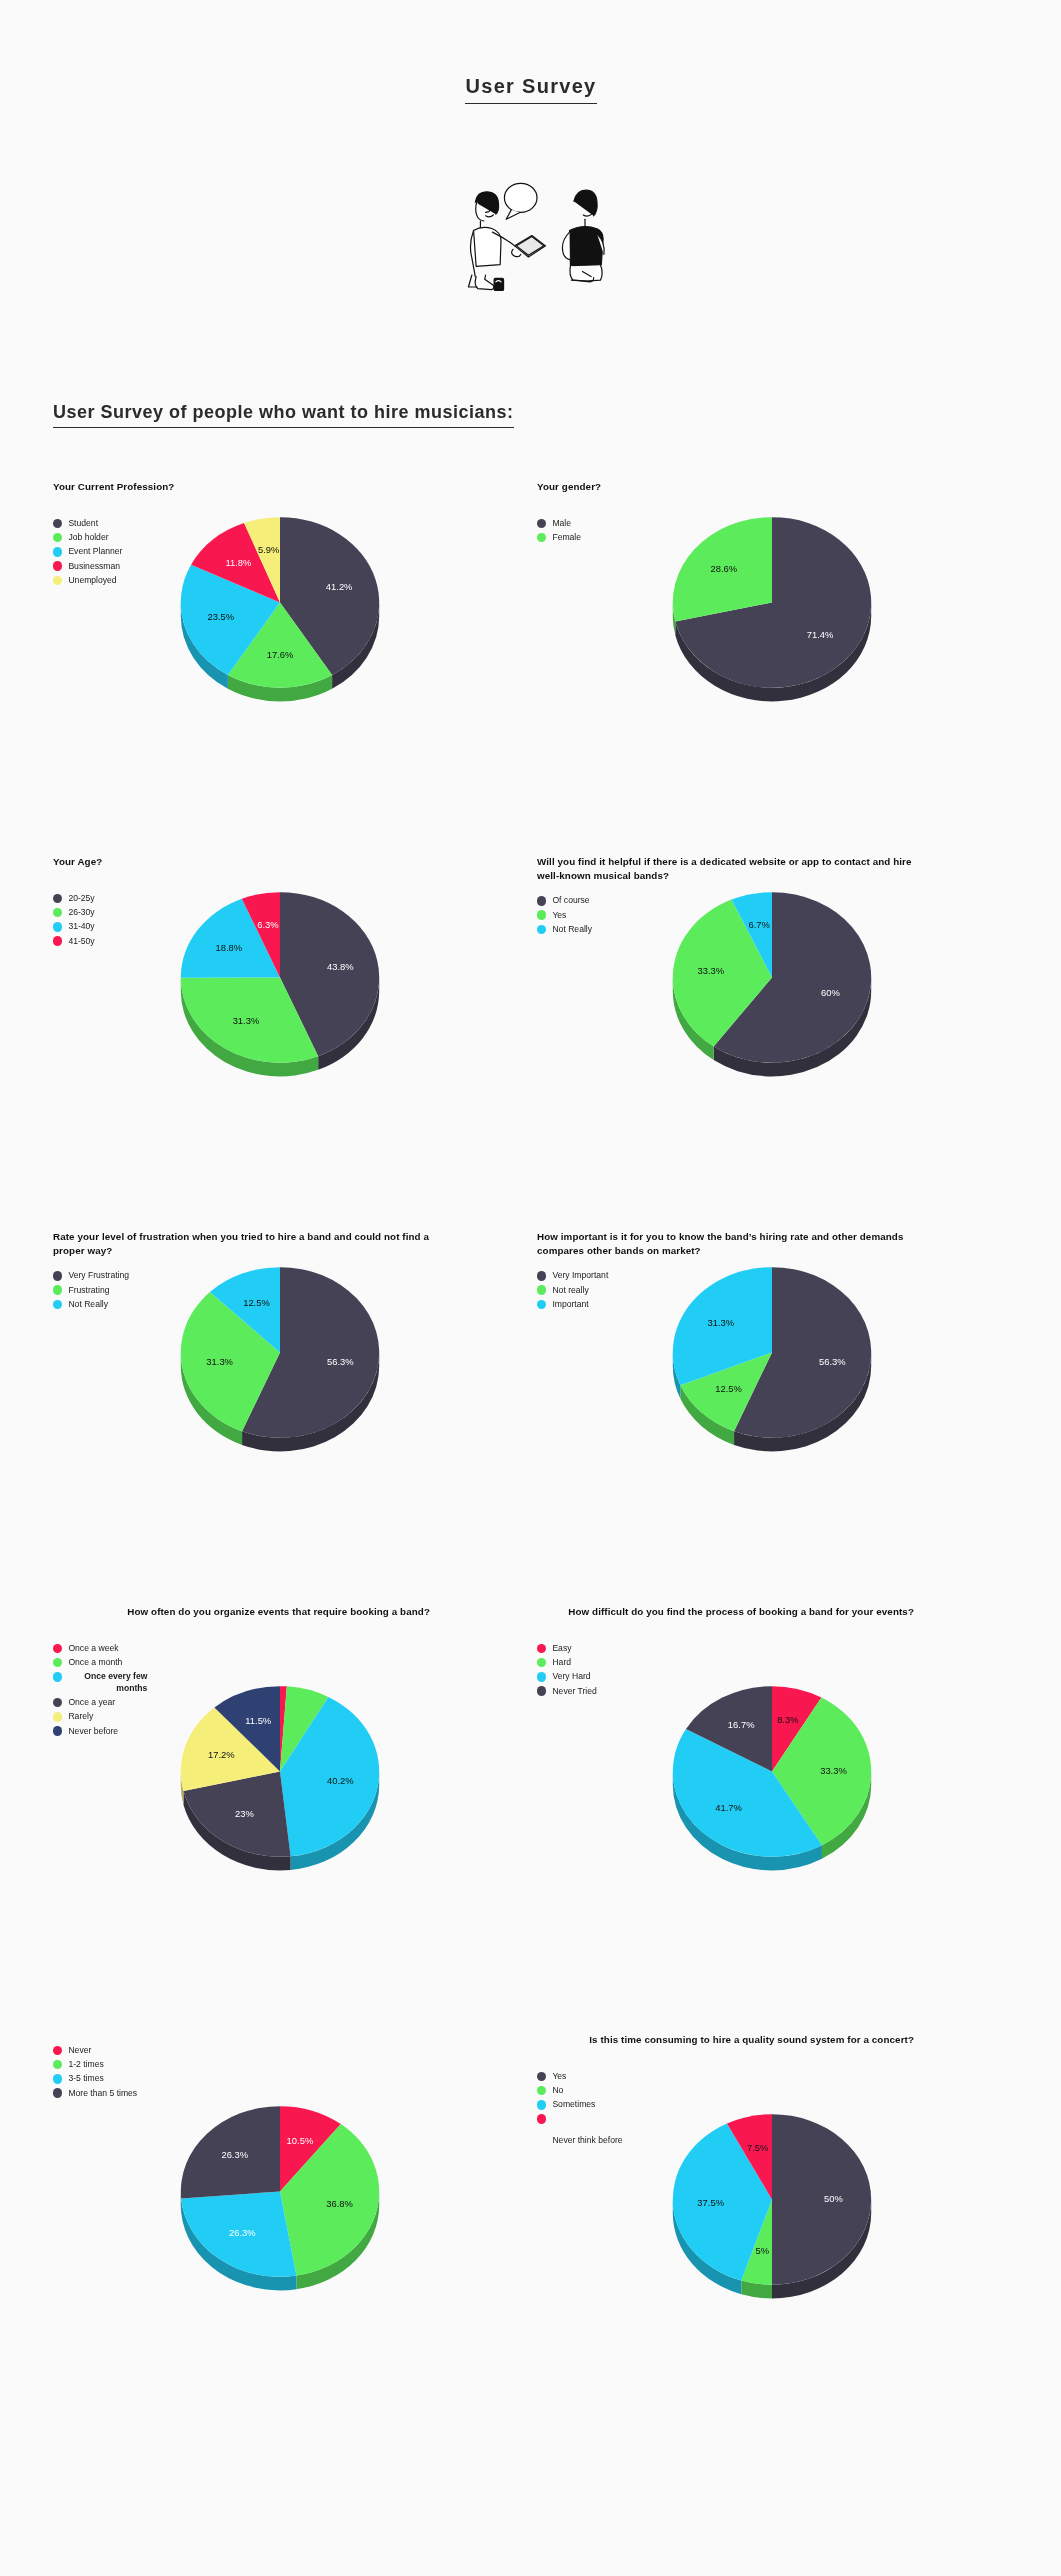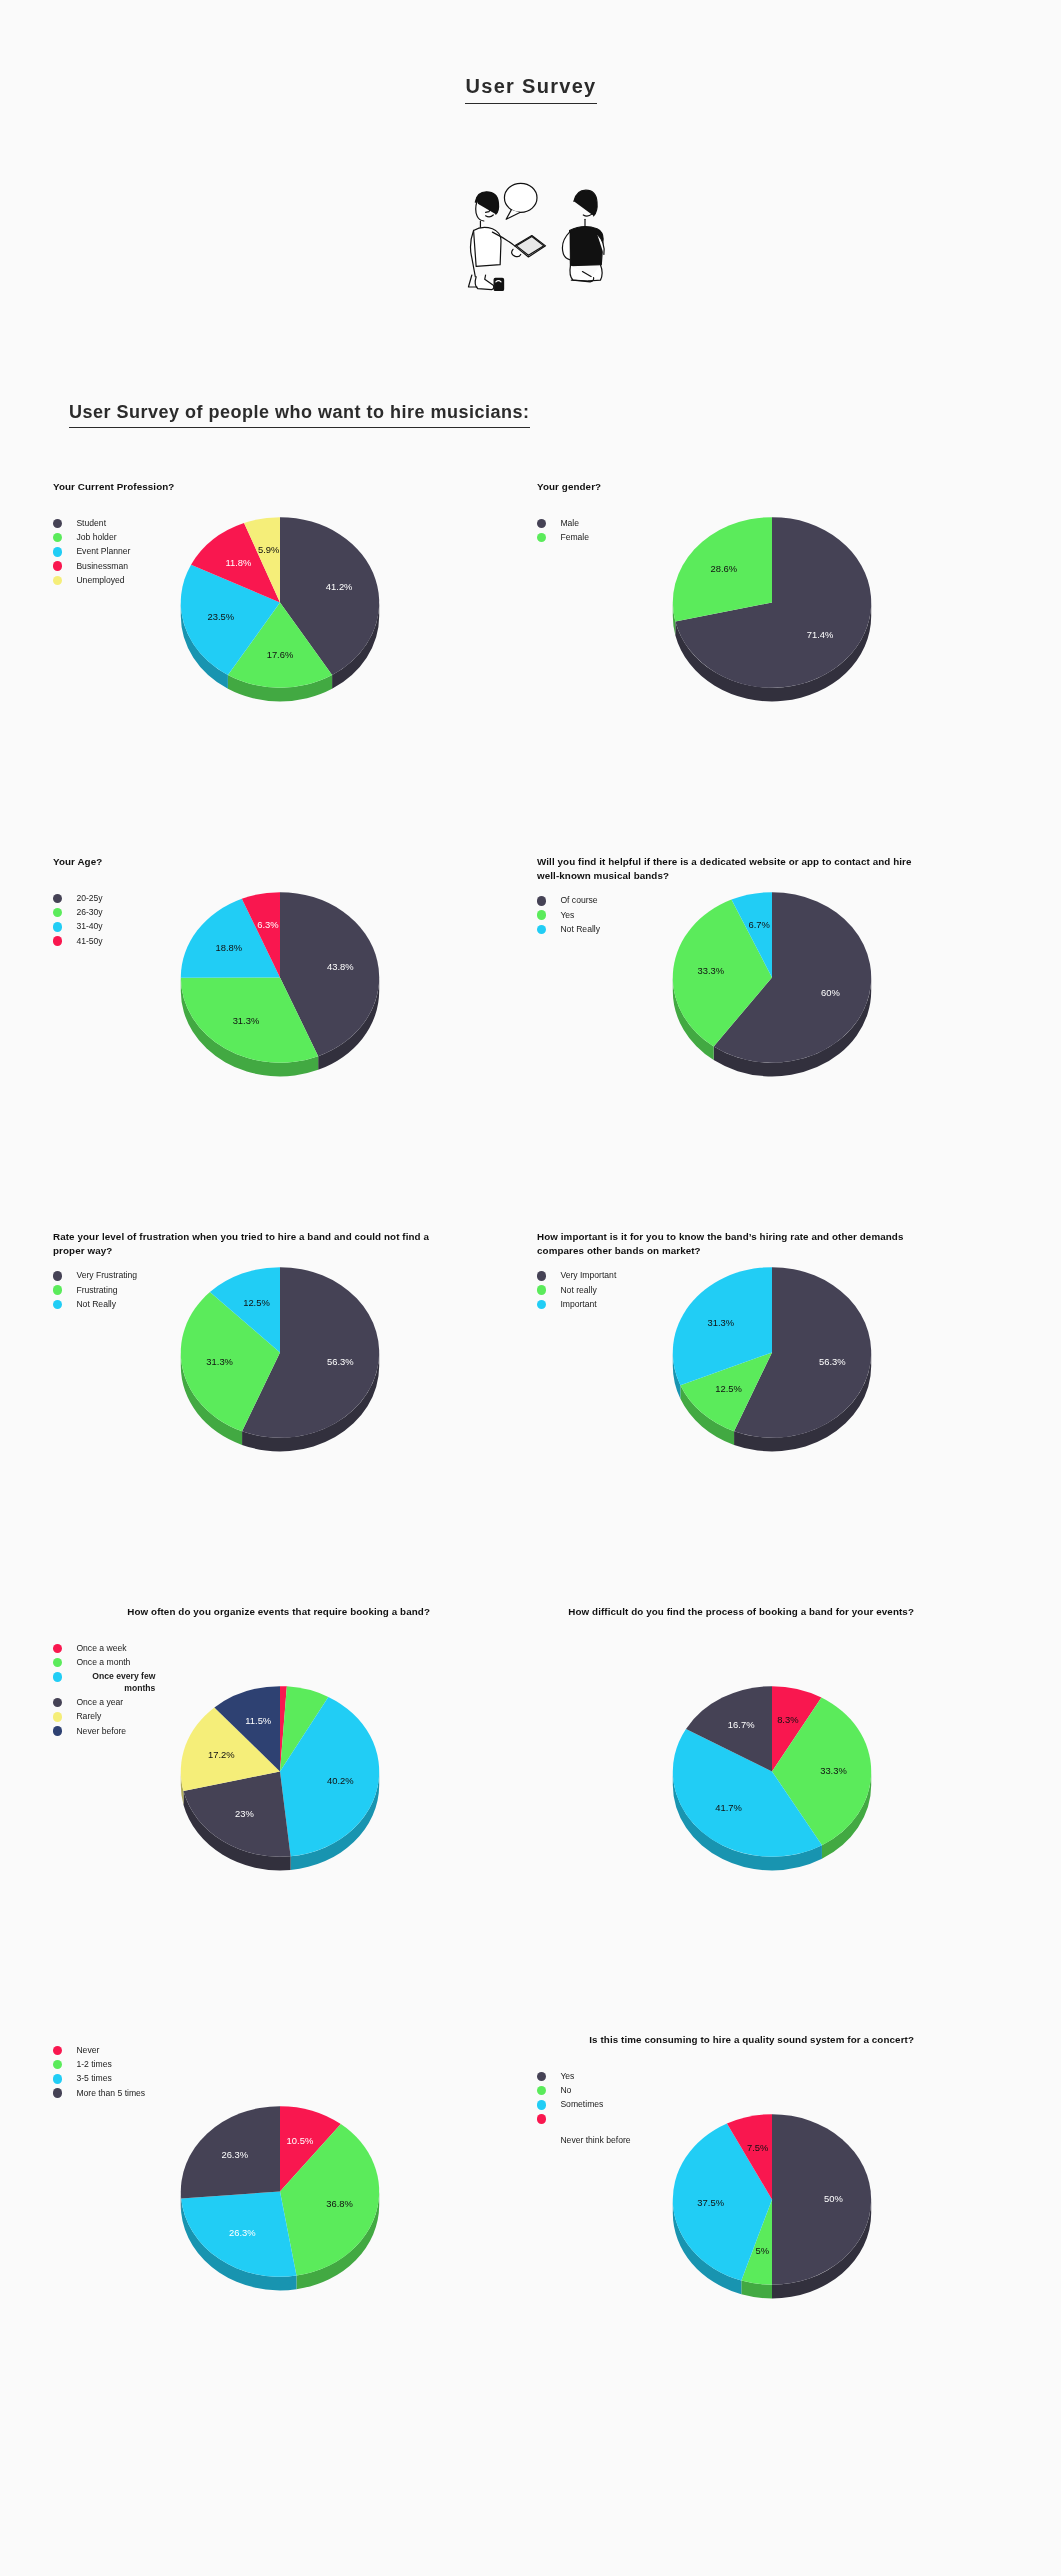--- a/index.html
+++ b/index.html
@@ -68,21 +68,21 @@
   .q-title .ov {
     position: absolute;
     left: 0;
     top: 13.7px;
   }
 
   .legend { margin-top: 12px; }
   .legend-item {
     display: flex;
     align-items: flex-start;
-    gap: 14px;
+    gap: 6px;
     margin-bottom: 2.6px;
     font-size: 8.6px;
     color: #1b1b1b;
     line-height: 1.35;
   }
   .swatch {
     width: 9.4px; height: 9.4px;
     border-radius: 50%;
     flex: 0 0 9.4px;
     margin-top: 0.9px;
@@ -137,21 +137,21 @@
     <path d="M168 47 l0 9"></path>
     <path d="M150 60 q16 -8 32 -2 q8 4 7 14 l-2 28 l-36 1 z" fill="#111" stroke="#111"></path>
     <path d="M151 101 q-2 12 3 17 l20 2 q5 -1 3 -5 l-12 -7" fill="#fff"></path>
     <path d="M186 100 q4 10 0 18 l-14 1" fill="#fff"></path>
     <path d="M150 62 q-10 10 -8 22 q1 8 8 10" fill="#fff"></path>
     <path d="M182 64 q10 10 8 24" fill="#fff"></path>
     <path d="M152 118 l22 1 q5 0 4 -4"></path>
   </svg>
 </div>
 
-<div style="text-align:left;padding-left:16px;">
+<div style="text-align:left;">
   <div class="section-title">
     <span>User Survey of people who want to hire musicians:</span>
   </div>
 </div>
 
 <div class="grid" id="grid">
     <div class="card">
       <div class="q-title">Your Current Profession?</div>
       <div class="legend">
         <div class="legend-item">
@@ -395,20 +395,38 @@
           <path d="M145,135 L68.2878236224563,60.168919693665416 A116,99.76 0 0 1 144.9999999999999,35.239999999999995 Z" fill="#2E4172"></path>
           <text x="215.47117536747504" y="147.35230194679266" text-anchor="middle" dominant-baseline="middle" fill="#111111" class="pct">40.2%</text>
           <text x="103.46097116987056" y="185.4915622639587" text-anchor="middle" dominant-baseline="middle" fill="#ffffff" class="pct">23%</text>
           <text x="76.46172575808161" y="116.2569049308894" text-anchor="middle" dominant-baseline="middle" fill="#111111" class="pct">17.2%</text>
           <text x="119.57808923539577" y="77.14166416033572" text-anchor="middle" dominant-baseline="middle" fill="#ffffff" class="pct">11.5%</text>
         </svg>
       </div>
     </div>
     <div class="card tall">
       <div class="q-title">How difficult do you find the process of booking a band for your events?</div>
+      <div class="legend">
+        <div class="legend-item">
+          <span class="swatch" style="background: rgb(249, 23, 79);"></span>
+          <span>Easy</span>
+        </div>
+        <div class="legend-item">
+          <span class="swatch" style="background: rgb(91, 235, 91);"></span>
+          <span>Hard</span>
+        </div>
+        <div class="legend-item">
+          <span class="swatch" style="background: rgb(33, 205, 245);"></span>
+          <span>Very Hard</span>
+        </div>
+        <div class="legend-item">
+          <span class="swatch" style="background: rgb(69, 66, 85);"></span>
+          <span>Never Tried</span>
+        </div>
+      </div>
       <div class="pie-wrap" style="top: 51px; left: 111px;">
         <svg width="248" height="248" viewBox="0 0 290 290">
           <g>
             <path d="M261,135 A116,99.76 0 0 1 203.42029138974826,221.18500009915726 L203.42029138974826,237.13500009915725 A116,99.76 0 0 0 261,150.95 Z" fill="rgb(66,169,66)"></path>
             <path d="M203.42029138974826,221.18500009915726 A116,99.76 0 0 1 29,135 L29,150.95 A116,99.76 0 0 0 203.42029138974826,237.13500009915725 Z" fill="rgb(24,148,176)"></path>
           </g>
           <path d="M145,135 L145,35.239999999999995 A116,99.76 0 0 1 202.78947221938094,48.501026851830474 Z" fill="#F9174F"></path>
           <path d="M145,135 L202.78947221938094,48.501026851830474 A116,99.76 0 0 1 203.42029138974826,221.18500009915726 Z" fill="#5BEB5B"></path>
           <path d="M145,135 L203.42029138974826,221.18500009915726 A116,99.76 0 0 1 44.41979866491914,85.3010538913324 Z" fill="#21CDF5"></path>
           <path d="M145,135 L44.41979866491914,85.3010538913324 A116,99.76 0 0 1 144.99999999999997,35.239999999999995 Z" fill="#454255"></path>

